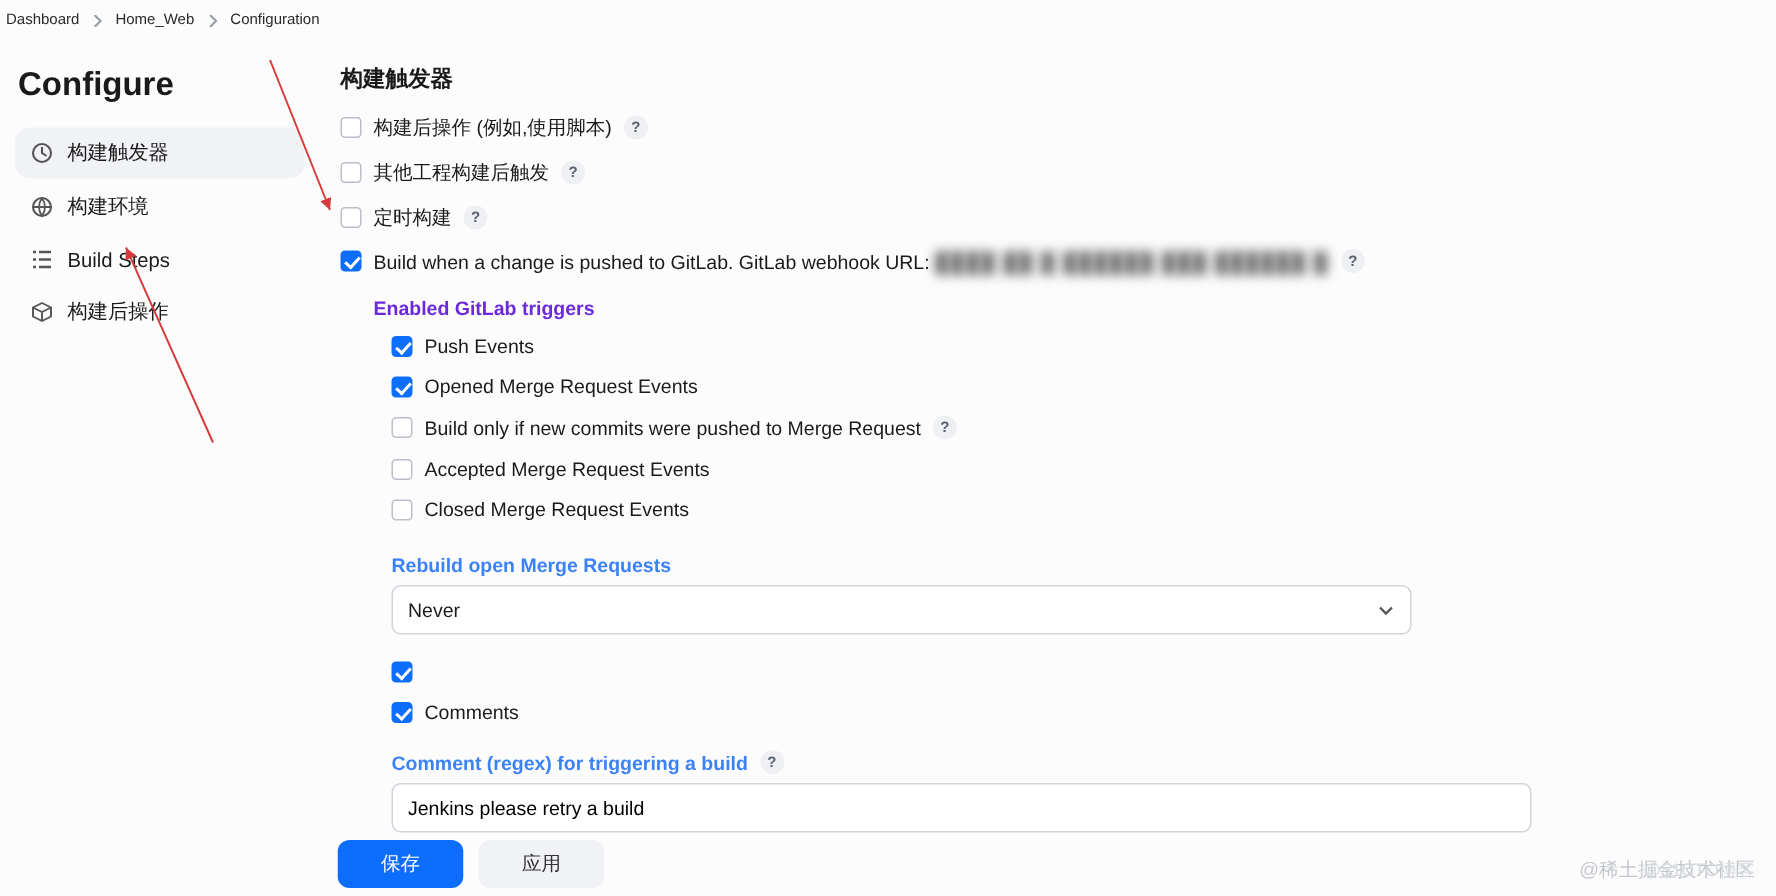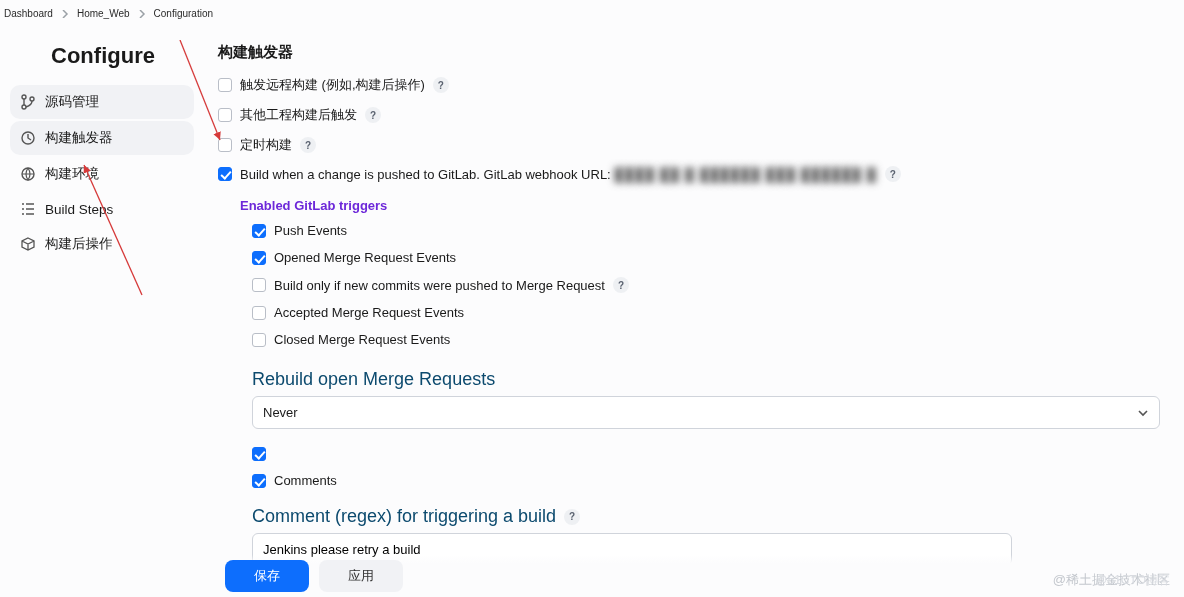--- a/index.html
+++ b/index.html
@@ -4,38 +4,38 @@
 <style>
 * { box-sizing: border-box; margin: 0; padding: 0; }
 body { font-family: -apple-system, BlinkMacSystemFont, "Segoe UI", Arial, sans-serif; font-size: 13px; color: #1a1a1a; background: #fcfcfd; width: 1184px; height: 597px; overflow: hidden; position: relative; }
 
 .breadcrumb { display: flex; align-items: center; gap: 8px; padding: 8px 4px 12px 4px; font-size: 10px; color: #4a4a4a; }
 .breadcrumb .sep { color: #9aa0a6; width: 8px; height: 8px; }
 .breadcrumb a { color: #2a2a2a; text-decoration: none; cursor: pointer; }
 
 .main-wrap { display: flex; }
 .sidebar { width: 215px; padding: 0 12px 0 10px; }
-.sidebar h2 { font-size: 22px; font-weight: 700; padding: 12px 0 16px 2px; text-align: center; }
+.sidebar h2 { font-size: 22px; font-weight: 700; padding: 12px 0 16px 2px; }
 .nav-item { display: flex; align-items: center; gap: 9px; padding: 8px 10px; border-radius: 10px; cursor: pointer; font-size: 13.5px; }
 .nav-item .icn { width: 16px; height: 16px; display: flex; align-items: center; justify-content: center; color:#555; }
 .nav-item.active { background: #f1f2f5; font-weight: 500; }
 .nav-item + .nav-item { margin-top: 2px; }
 
 .content { flex: 1; padding: 12px 24px 60px 12px; position: relative; }
 .section-title { font-size: 15px; font-weight: 600; margin-bottom: 14px; }
 .row { display: flex; align-items: center; gap: 8px; margin-bottom: 12px; }
 .cbx { width: 14px; height: 14px; border: 1.5px solid #b9bec7; border-radius: 3px; background: #fff; flex: none; position: relative; cursor: pointer; }
 .cbx.checked { background: #0d6efd; border-color: #0d6efd; }
 .cbx.checked::after { content: ""; position: absolute; left: 4px; top: 1px; width: 4px; height: 8px; border: solid #fff; border-width: 0 2px 2px 0; transform: rotate(42deg); }
 .cklabel { font-size: 13px; }
 .help { width: 16px; height: 16px; border-radius: 50%; background: #eef0f3; display: inline-flex; align-items: center; justify-content: center; font-size: 10px; color: #5a6270; font-weight:700; cursor: pointer; flex:none;}
 .subhead { font-size: 13px; color: #6d28d9; font-weight:600; margin: 16px 0 10px 0; }
 .indent { margin-left: 20px; border-left: 2px solid transparent; padding-left: 0; }
-.field-label { font-size: 18px; color: #0c4a6e; margin-bottom: 6px; display:block; font-weight:400;}
-.select { width: 908px; border:1px solid #d0d4db; border-radius:6px; padding:8px 10px; background:#fff; display:flex; justify-content:space-between; align-items:center; cursor:pointer; font-size:13px;}
+.field-label { font-size: 13px; color: #3b82f6; margin-bottom: 6px; display:block; font-weight:700;}
+.select { width: 680px; border:1px solid #d0d4db; border-radius:6px; padding:8px 10px; background:#fff; display:flex; justify-content:space-between; align-items:center; cursor:pointer; font-size:13px;}
 .textinput { width:760px; border:1px solid #d0d4db; border-radius:6px; padding:8px 10px; background:#fff; font-size:13px; }
 .blur { color: transparent; text-shadow: 0 0 7px rgba(60,60,60,.7); letter-spacing:1px;}
 .footer { position:absolute; left:225px; right:0; bottom:0; padding:5px 0 5px 0; display:flex; gap:10px; background:linear-gradient(to top,#fcfcfd 80%,rgba(252,252,253,0));}
 .btn { border-radius:8px; padding:6px 28px; font-size:13px; cursor:pointer; border:1px solid transparent;}
 .btn.primary { background:#0d6efd; color:#fff; font-weight:500;}
 .btn.secondary { background:#f1f2f5; color:#333;}
 .arrow-svg { position:absolute; pointer-events:none;}
 .watermark1{position:absolute;right:14px;bottom:8px;color:#c3c7cd;font-size:13px;}
 .watermark2{position:absolute;right:14px;bottom:8px;color:#d8dbe0;font-size:12px;}
 </style>
@@ -50,31 +50,20 @@
   <a>Home_Web</a>
   <svg class="sep" viewBox="0 0 8 8">
       <path d="M2 0 L6 4 L2 8" fill="none" stroke="#9aa0a6" stroke-width="1.5"></path>
     </svg>
   <a>Configuration</a>
 </div>
 
 <div class="main-wrap">
   <div class="sidebar">
     <h2>Configure</h2>
-    <div class="nav-item active">
-      <span class="icn">
-          <svg width="16" height="16" viewBox="0 0 16 16">
-            <circle cx="4" cy="3" r="2" fill="none" stroke="#555" stroke-width="1.4"></circle>
-            <circle cx="4" cy="13" r="2" fill="none" stroke="#555" stroke-width="1.4"></circle>
-            <circle cx="12" cy="5" r="2" fill="none" stroke="#555" stroke-width="1.4"></circle>
-            <path d="M4 5 V11 M12 7 Q12 11 6 13" fill="none" stroke="#555" stroke-width="1.4"></path>
-          </svg>
-        </span>
-      <span>源码管理</span>
-    </div>
     <div class="nav-item active">
       <span class="icn">
           <svg width="16" height="16" viewBox="0 0 16 16">
             <circle cx="8" cy="8" r="6" fill="none" stroke="#555" stroke-width="1.4"></circle>
             <path d="M8 4 V8 L11 10" fill="none" stroke="#555" stroke-width="1.4"></path>
           </svg>
         </span>
       <span>构建触发器</span>
     </div>
     <div class="nav-item">
@@ -102,21 +91,21 @@
         </span>
       <span>构建后操作</span>
     </div>
   </div>
 
   <div class="content">
     <div class="section-title">构建触发器</div>
 
     <div class="row">
       <span class="cbx"></span>
-      <span class="cklabel">触发远程构建 (例如,构建后操作)</span>
+      <span class="cklabel">构建后操作 (例如,使用脚本)</span>
       <span class="help">?</span>
     </div>
     <div class="row">
       <span class="cbx"></span>
       <span class="cklabel">其他工程构建后触发</span>
       <span class="help">?</span>
     </div>
     <div class="row">
       <span class="cbx"></span>
       <span class="cklabel">定时构建</span>

